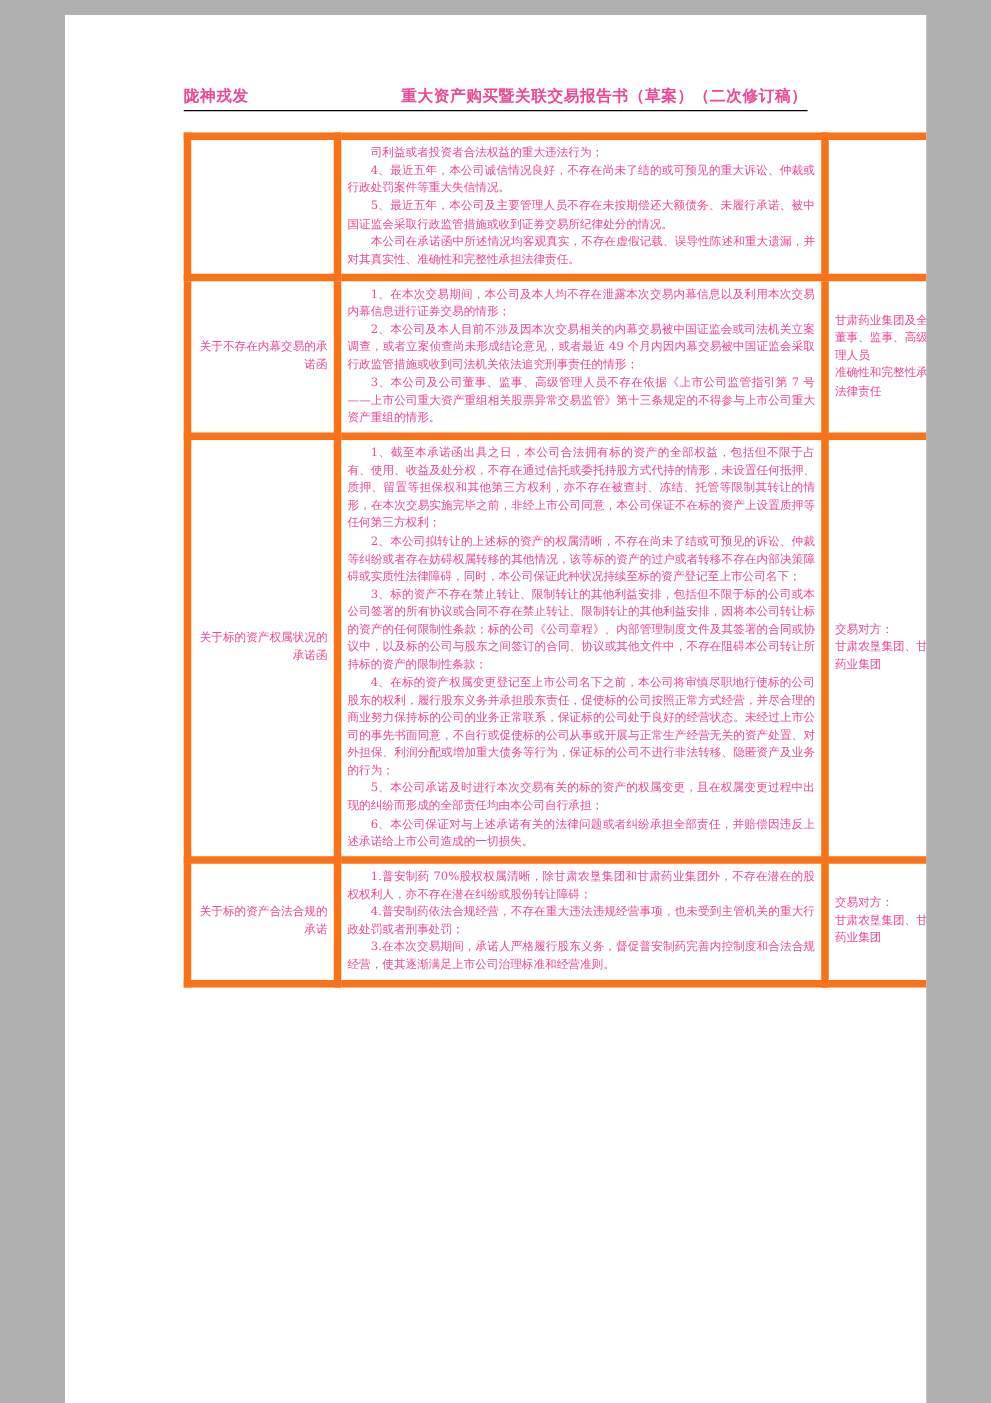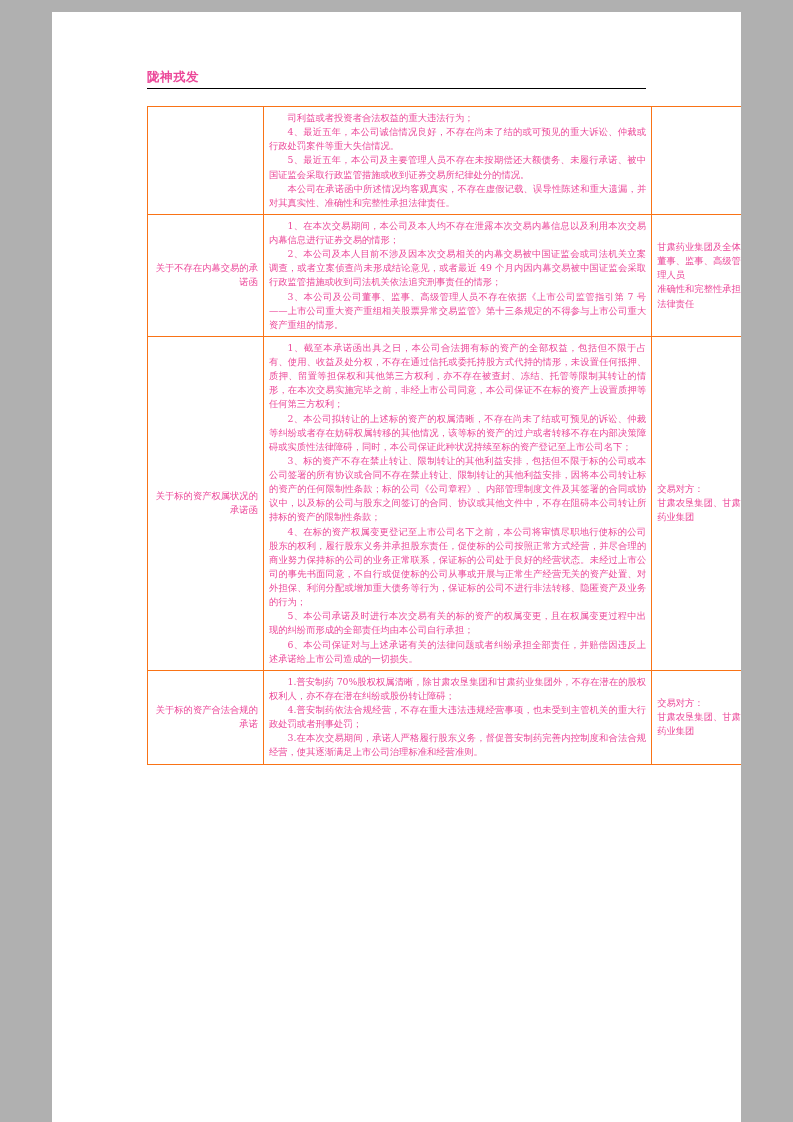--- a/index.html
+++ b/index.html
@@ -45,21 +45,21 @@
   }
   table.doc {
     position: absolute;
     top: 94px;
     left: 95px;
     width: 603px;
     border-collapse: collapse;
     table-layout: fixed;
   }
   table.doc td {
-    border: 1px solid #f97316;
+    border: 6px solid #f97316;
     vertical-align: middle;
     font-size: 9.3px;
     line-height: 1.52;
     padding: 4px 5px;
     word-break: break-all;
   }
   td.col-label {
     width: 104px;
     text-align: right;
   }
@@ -98,20 +98,21 @@
     font-family: "DejaVu Sans", "Liberation Sans", sans-serif;
   }
 </style>
 </head>
 <body>
 
 <div class="page">
 
   <div class="header">
     <div class="header-left">陇神戎发</div>
+    <div class="header-right">重大资产购买暨关联交易报告书（草案）（二次修订稿）</div>
   </div>
   <div class="header-rule"></div>
 
   <table class="doc">
     <tbody>
 
       <tr>
         <td class="col-label">
           <div></div>
         </td>

